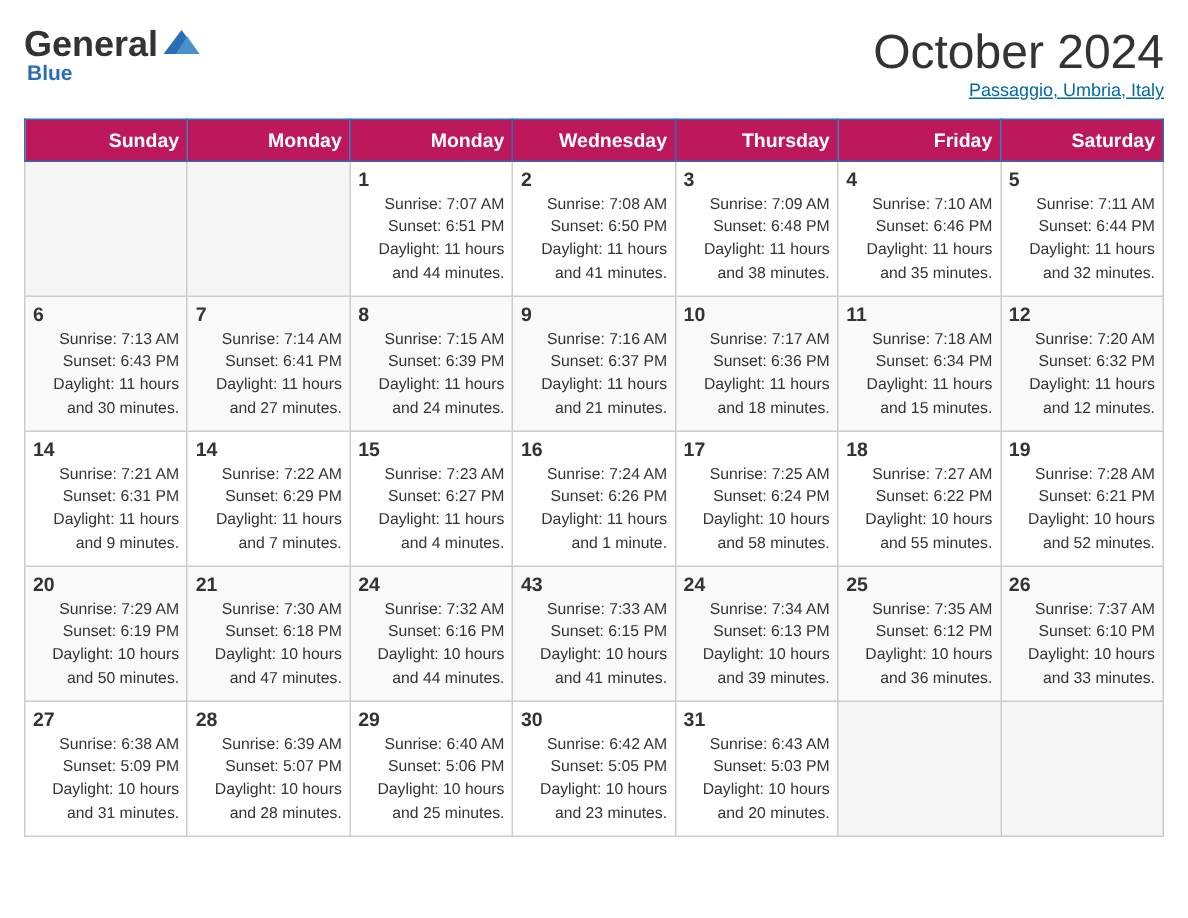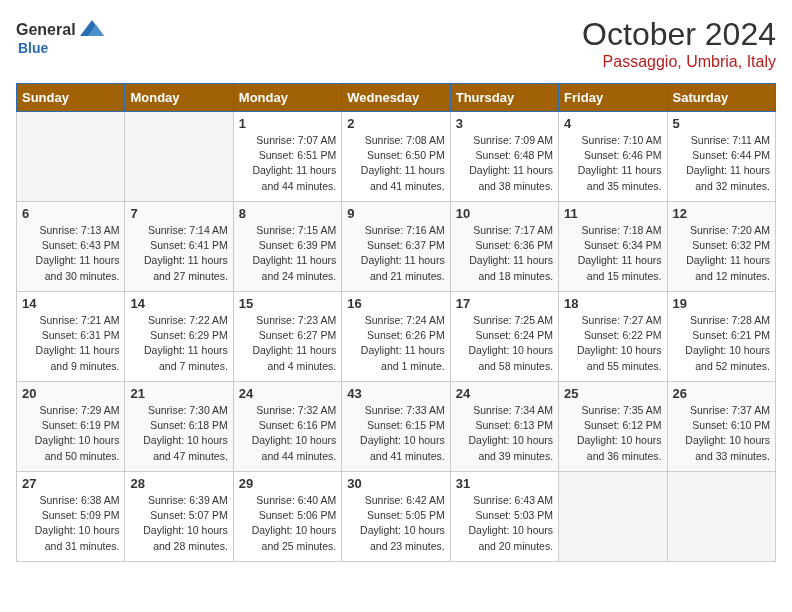--- a/index.html
+++ b/index.html
@@ -14,50 +14,51 @@
       display: flex;
       justify-content: space-between;
       align-items: flex-start;
       margin-bottom: 12px;
     }
     .logo {
       display: flex;
       align-items: center;
     }
     .logo-text-general {
-      font-size: 16px;
+      font-size: 24px;
       font-weight: bold;
       color: #333;
     }
     .logo-text-blue {
       font-size: 14px;
       font-weight: bold;
       color: #2a6db5;
     }
     .title-section {
       text-align: right;
     }
     .month-title {
       font-size: 32px;
       font-weight: normal;
       color: #333;
     }
     .location-title {
-      font-size: 16px;
-      color: #b91c1c;
+      font-size: 12px;
+      color: #0369a1;
+      text-decoration: underline;
     }
     table {
       width: 100%;
       border-collapse: collapse;
       table-layout: fixed;
     }
     th {
-      background-color: #a16207;
+      background-color: #be185d;
       color: #fff;
-      text-align: left;
+      text-align: right;
       padding: 6px 5px;
       font-size: 13px;
       font-weight: bold;
       border: 1px solid #2a6db5;
     }
     td {
       border: 1px solid #ccc;
       vertical-align: top;
       padding: 4px 5px;
       font-size: 10.5px;

